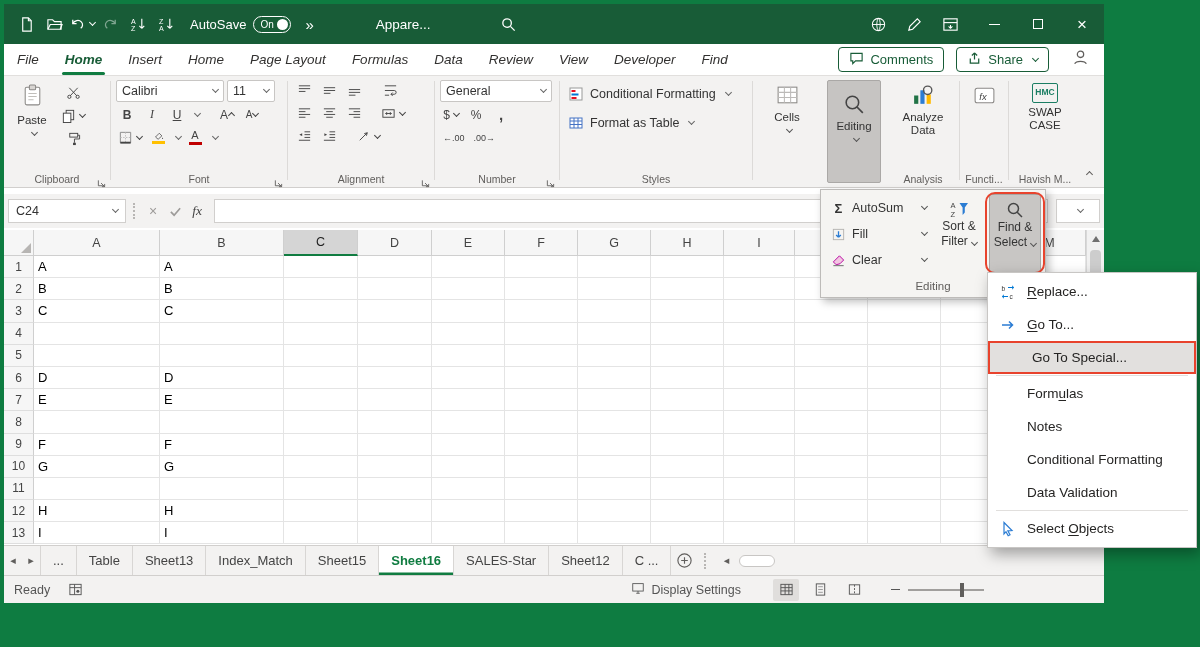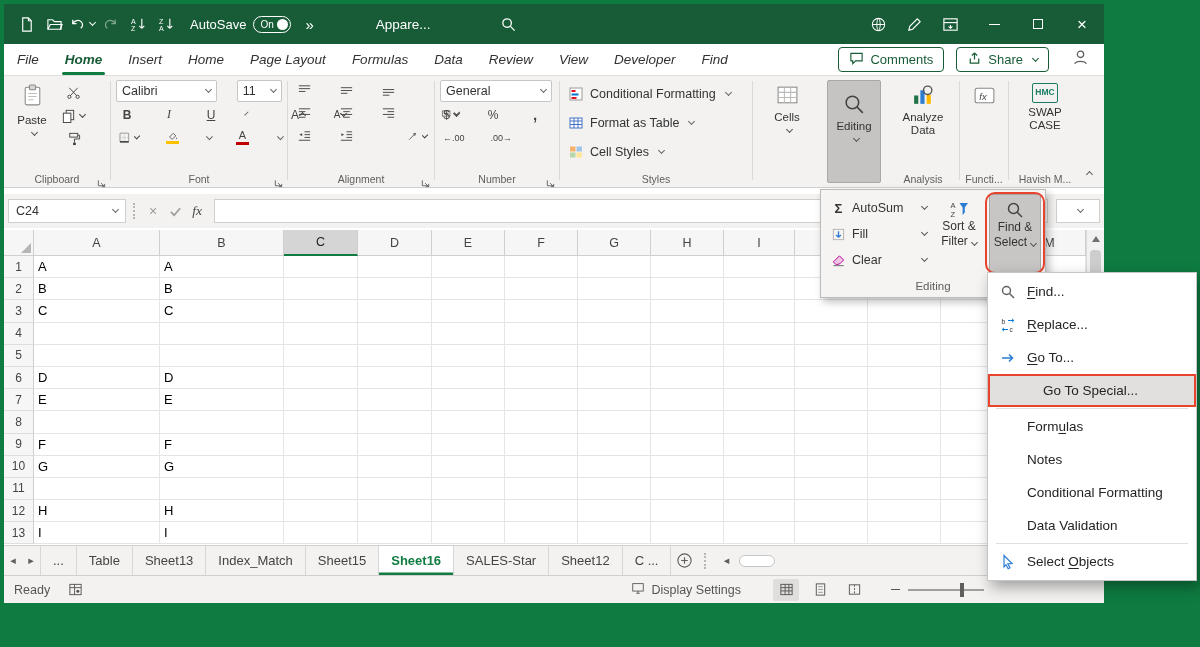--- a/index.html
+++ b/index.html
@@ -50,21 +50,21 @@
   .launcher svg{width:9px;height:9px;}
   .rgroup-content{display:flex;gap:4px;height:100%;}
   .rbig{display:flex;flex-direction:column;align-items:center;padding-top:3px;color:#333;font-size:11.5px;text-align:center;line-height:1.15;border-radius:2px;}
   .rbig svg{width:25px;height:25px;flex:none;}
   .rbig .rbig-label{margin-top:3px;}
   .rbig .chev{margin-top:3px;color:#555;}
   .rmini-col{display:flex;flex-direction:column;gap:2px;padding-top:2px;}
   .rsmall{height:21px;min-width:22px;display:flex;align-items:center;justify-content:center;color:#444;border-radius:2px;font-size:12px;padding:0 2px;}
   .rsmall svg{width:15px;height:15px;}
   .rcol{display:flex;flex-direction:column;gap:2px;}
-  .rrow{display:flex;align-items:center;gap:20px;}
+  .rrow{display:flex;align-items:center;gap:3px;}
   .combo{background:#fff;border:1px solid #c8c6c4;height:22px;display:flex;align-items:center;font-size:12.5px;color:#333;padding:0 5px;border-radius:2px;}
   .combo .chev{margin-left:auto;color:#666;}
   .glyph-b{font-weight:700;}
   .glyph-i{font-style:italic;font-family:"Liberation Serif",serif;}
   .glyph-u{text-decoration:underline;}
   .colorbtn{display:flex;flex-direction:column;align-items:center;justify-content:center;height:21px;}
   .cbar{width:13px;height:3px;margin-top:1px;}
   .tinychev{font-size:8px;margin-left:1px;}
   .dec-btn{font-size:9px;color:#444;border-radius:2px;padding:2px 3px;}
   .style-row{display:flex;align-items:center;gap:6px;height:27px;font-size:12.5px;color:#333;padding:0 3px;white-space:nowrap;}
@@ -135,21 +135,21 @@
   .ep-big{position:absolute;top:4px;width:52px;height:80px;display:flex;flex-direction:column;align-items:center;padding-top:5px;font-size:12px;color:#333;line-height:1.25;border-radius:2px;text-align:center;}
   .ep-big svg{width:20px;height:20px;}
   .ep-big .chev{margin-top:2px;color:#555;}
   .ep-big.pressed{background:#c8c6c4;border:1px solid #a8a6a4;}
   .ep-label{position:absolute;left:0;right:0;bottom:5px;text-align:center;font-size:11.5px;color:#605e5c;}
   .red-ring{position:absolute;left:164px;top:2px;width:60px;height:82px;border:2.5px solid var(--red);border-radius:10px;pointer-events:none;z-index:5;}
 
   
   .ctx-menu{position:absolute;left:987px;top:272px;width:210px;background:#fff;border:1px solid #c8c6c4;box-shadow:4px 6px 14px rgba(0,0,0,.35);z-index:60;padding:2px 0;}
   .menu-item{height:33px;display:flex;align-items:center;gap:9px;font-size:13.5px;color:#252423;padding-left:10px;}
-  .menu-item.highlighted{background:#e2e0de;border:2px solid var(--red);padding-left:24px;}
+  .menu-item.highlighted{background:#e2e0de;border:2px solid var(--red);padding-left:13px;}
   .mi-icon{width:20px;height:20px;flex:none;display:flex;align-items:center;justify-content:center;}
   .mi-icon svg{width:16px;height:16px;}
   .menu-sep{height:1px;background:#e1dfdd;margin:1px 8px;}
   u{text-underline-offset:2px;}
 </style>
 </head>
 <body>
 
 <div class="screen">
   <div class="window-bg"></div>
@@ -502,30 +502,20 @@
             </svg>
           <span>Conditional Formatting</span>
             <span class="chev"></span>
         </div>
         <div class="style-row">
           <svg viewBox="0 0 16 16">
               <rect x="2" y="3" width="12" height="10" fill="#fff" stroke="#4472c4"></rect>
               <path d="M2 6h12M2 9.5h12M6 3v10M10 3v10" stroke="#4472c4"></path>
             </svg>
           <span>Format as Table</span>
-            <span class="chev"></span>
-        </div>
-        <div class="style-row">
-          <svg viewBox="0 0 16 16">
-              <rect x="2" y="2.5" width="5.5" height="5" fill="#f6b26b"></rect>
-              <rect x="8.5" y="2.5" width="5.5" height="5" fill="#9fc5e8"></rect>
-              <rect x="2" y="8.5" width="5.5" height="5" fill="#b6d7a8"></rect>
-              <rect x="8.5" y="8.5" width="5.5" height="5" fill="#ffe599"></rect>
-            </svg>
-          <span>Cell Styles</span>
             <span class="chev"></span>
         </div>
       </div>
       <div class="rgroup-label">Styles</div>
     </div>
     <div class="rsep"></div>
 
     <div class="rgroup" style="width:68px">
       <div class="rbig" style="width:56px;margin:0 auto">
         <svg viewBox="0 0 24 24">
@@ -949,29 +939,20 @@
       <span><span>Select</span><span class="chev"></span></span>
     </div>
     <div class="red-ring"></div>
     <div class="ep-label">Editing</div>
   </div>
 
   <div class="ctx-menu">
       <div class="menu-item">
         <span class="mi-icon">
           <svg viewBox="0 0 16 16">
-            <circle cx="6.5" cy="6.5" r="4" fill="none" stroke="#605e5c" stroke-width="1.4"></circle>
-            <path d="M9.5 9.5L14 14" stroke="#605e5c" stroke-width="1.4"></path>
-          </svg>
-        </span>
-        <span class="mi-label"><u>F</u>ind...</span>
-      </div>
-      <div class="menu-item">
-        <span class="mi-icon">
-          <svg viewBox="0 0 16 16">
             <path d="M8 3.5h5.5M12 1.8l1.8 1.7L12 5.2" fill="none" stroke="#0078d4"></path>
             <path d="M8 12.5H2.5M4 10.8l-1.8 1.7L4 14.2" fill="none" stroke="#0078d4"></path>
             <text x="1.5" y="6.5" font-size="6.5" fill="#323130">b</text>
             <text x="9.5" y="15" font-size="6.5" fill="#323130">c</text>
           </svg>
         </span>
         <span class="mi-label"><u>R</u>eplace...</span>
       </div>
       <div class="menu-item">
         <span class="mi-icon">

